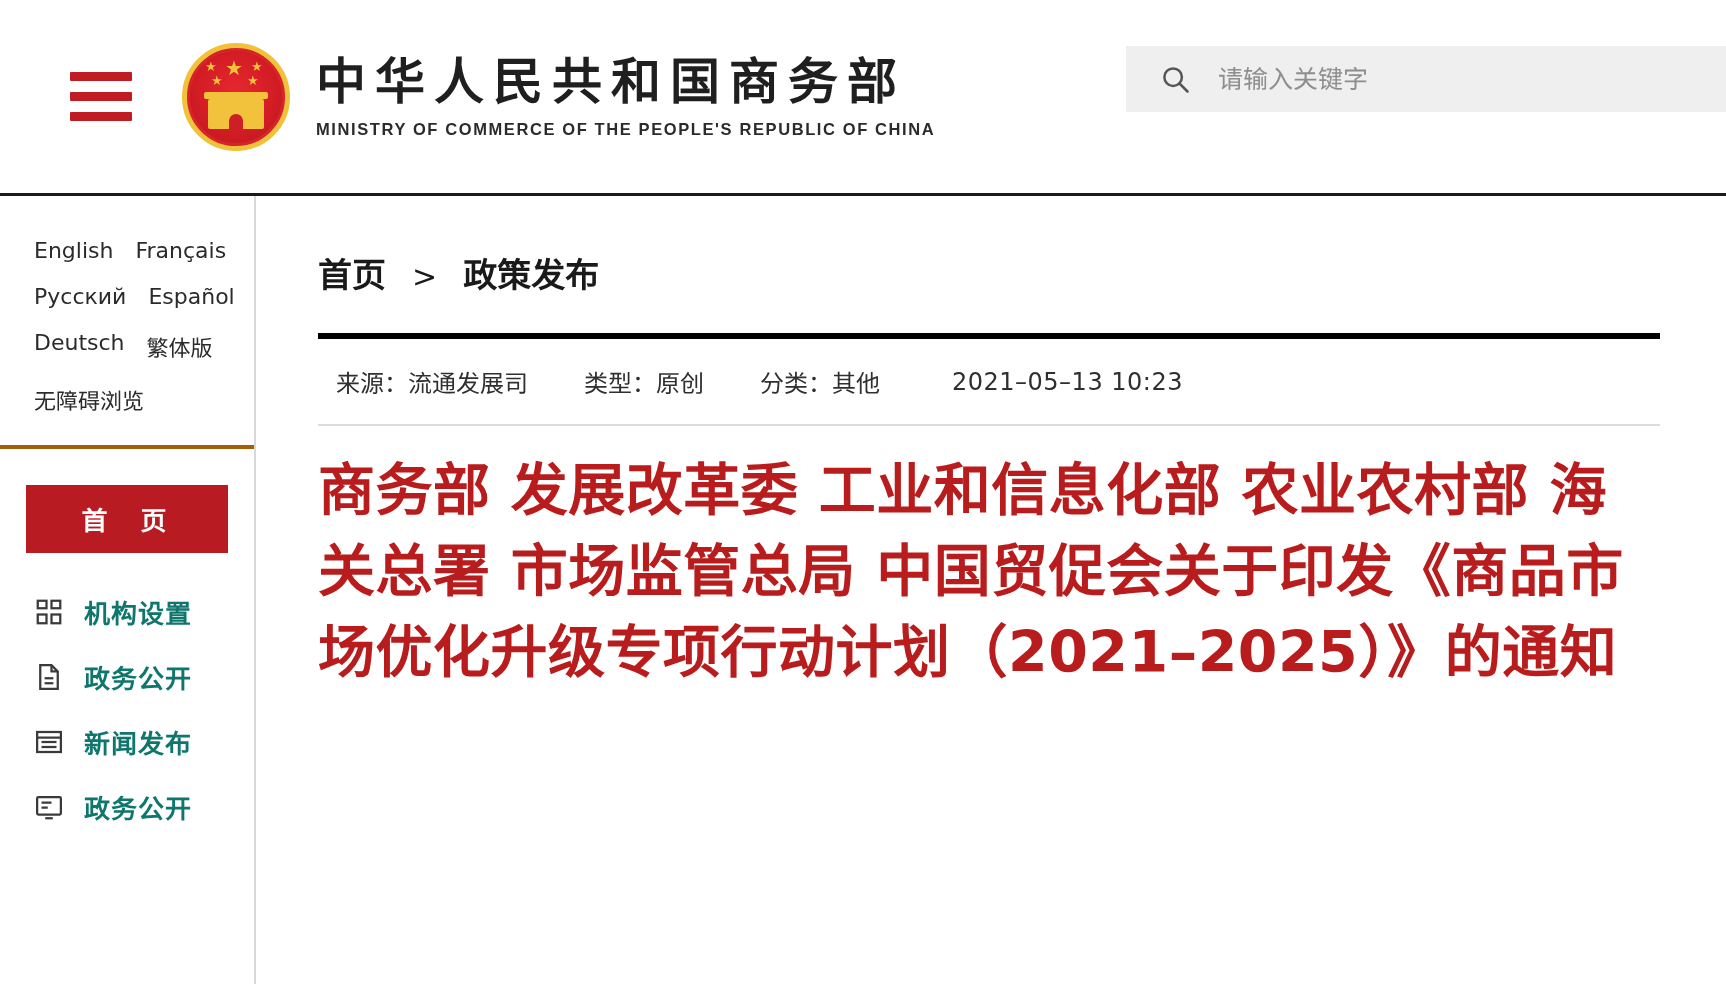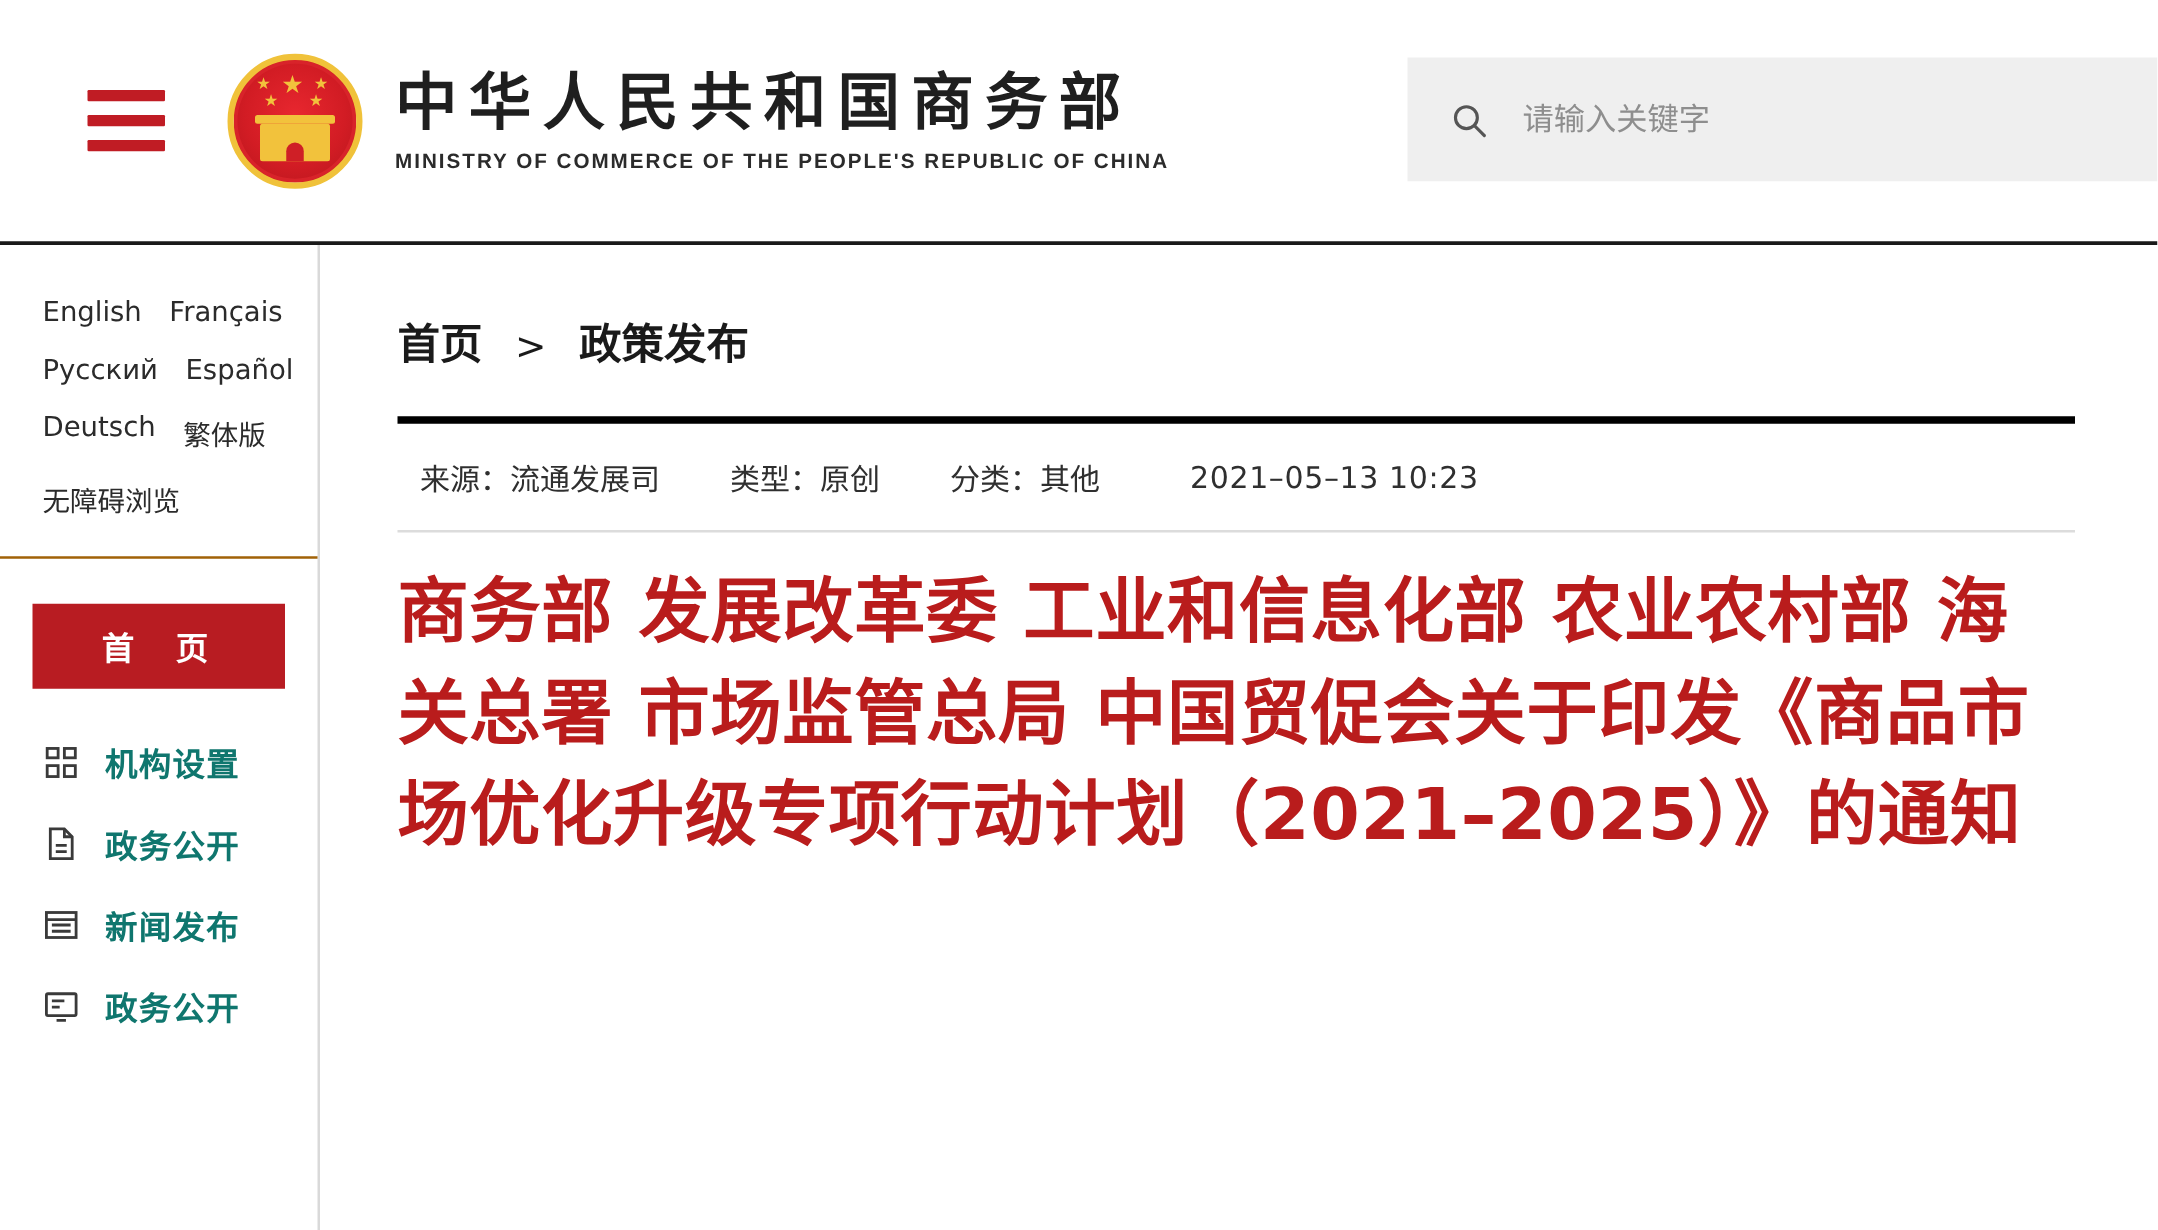--- a/index.html
+++ b/index.html
@@ -126,21 +126,21 @@
     color: #2b2b2b;
     font-weight: 600;
     font-family: "Liberation Sans", sans-serif;
   }
 
   .search-box {
     position: absolute;
     right: 0px;
     top: 46px;
     width: 600px;
-    height: 99px;
+    height: 66px;
     background: #efefef;
     display: flex;
     align-items: center;
     padding-left: 34px;
   }
   .search-icon {
     width: 30px;
     height: 30px;
     flex: none;
     margin-right: 26px;
@@ -165,21 +165,21 @@
   
   .sidebar {
     width: 256px;
     flex: none;
     border-right: 2px solid #d9d9d9;
     padding: 0;
     background: #fff;
   }
   .lang-block {
     padding: 42px 34px 28px 34px;
-    border-bottom: 2px solid #a16207;
+    border-bottom: 4px solid #a16207;
   }
   .lang-row {
     display: flex;
     gap: 22px;
     margin-bottom: 21px;
     font-size: 22px;
     color: #2b2b2b;
     font-family: "DejaVu Sans", "Liberation Sans", sans-serif;
   }
   .lang-row:last-child { margin-bottom: 2px; }

